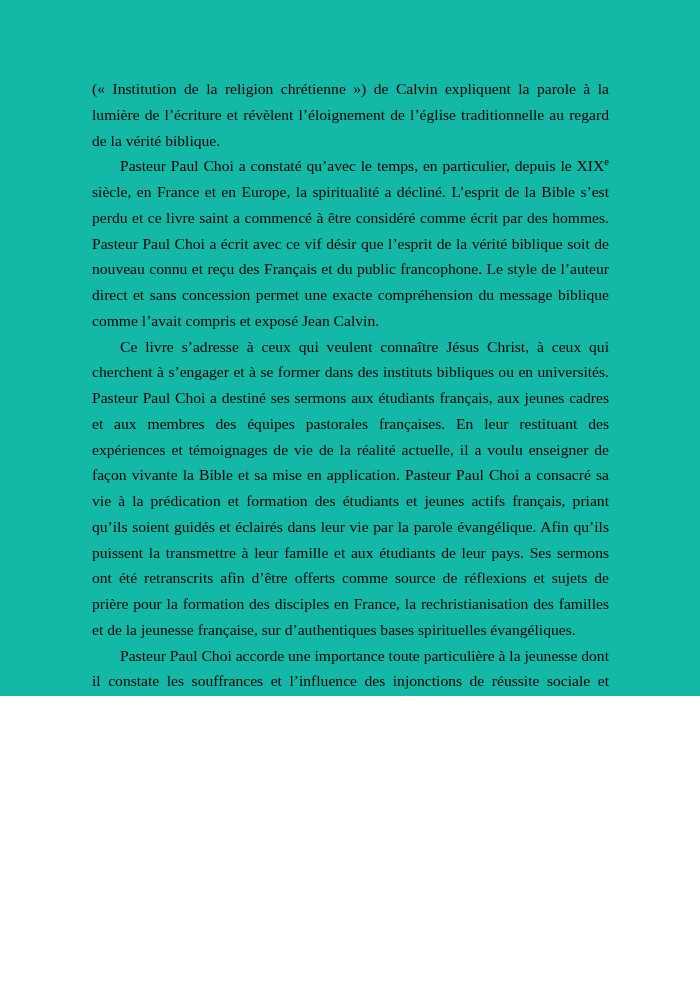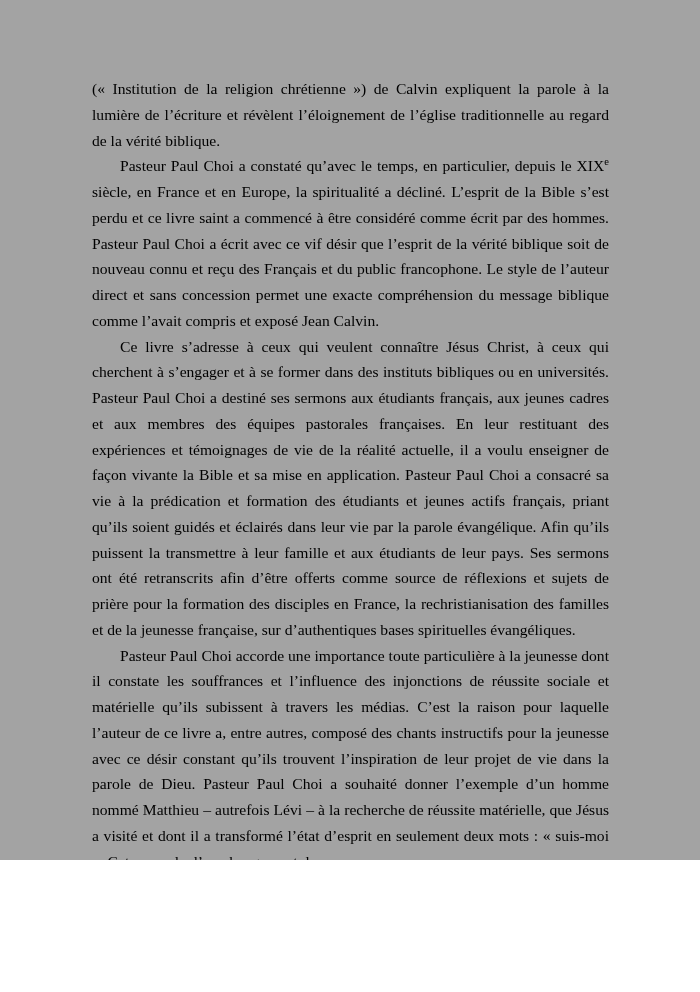--- a/index.html
+++ b/index.html
@@ -5,22 +5,22 @@
 <style>
   html, body {
     margin: 0;
     padding: 0;
     background: #ffffff;
   }
 
   .page {
     position: relative;
     width: 700px;
-    height: 860px;
-    background: #a3a3a3;
+    height: 696px;
+    background: #14b8a6;
     overflow: hidden;
     box-sizing: border-box;
   }
 
   .text-column {
     position: absolute;
     left: 92px;
     top: 76px;
     width: 517px;
     font-family: "Liberation Serif", "DejaVu Serif", serif;

